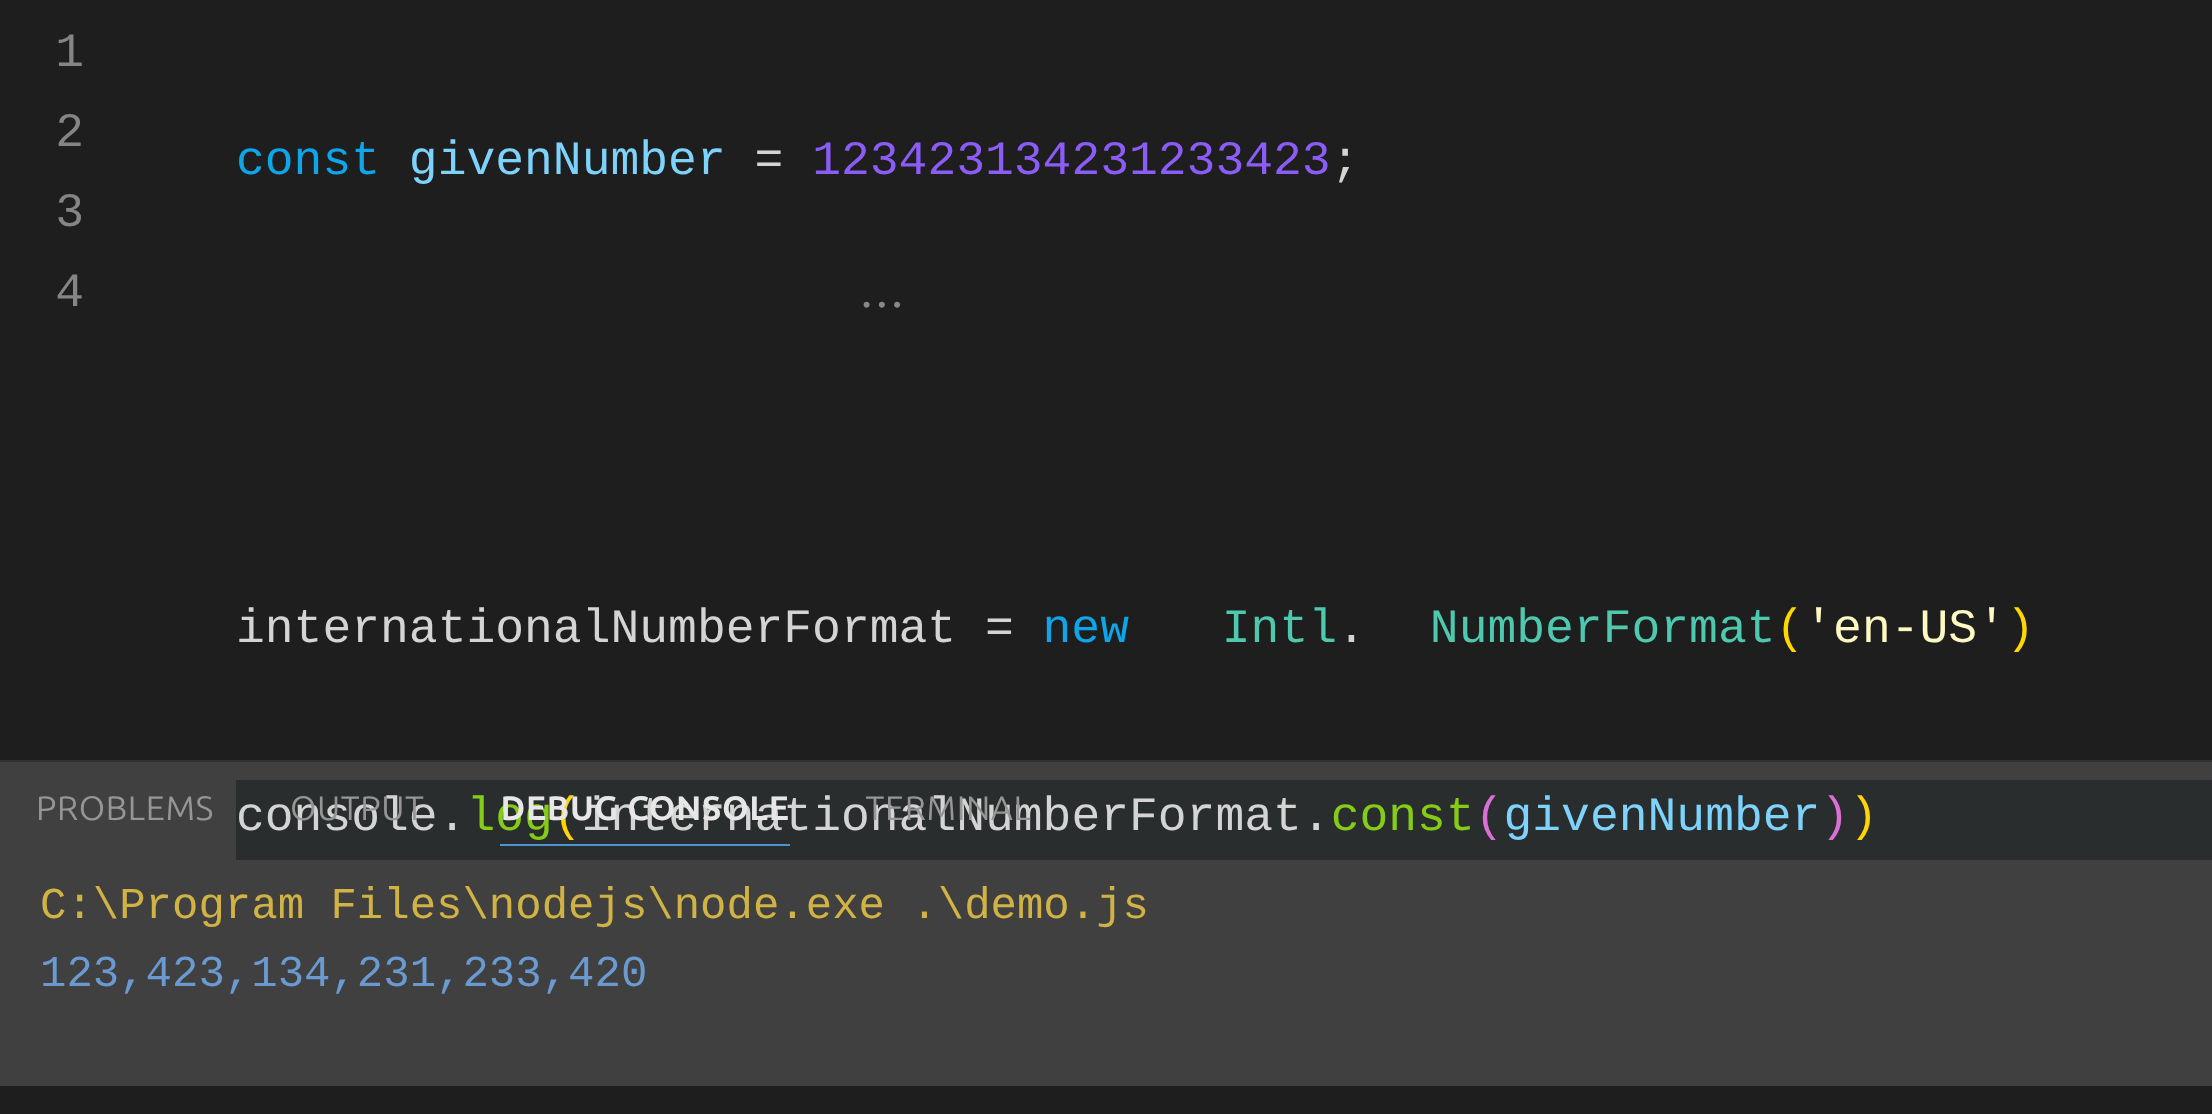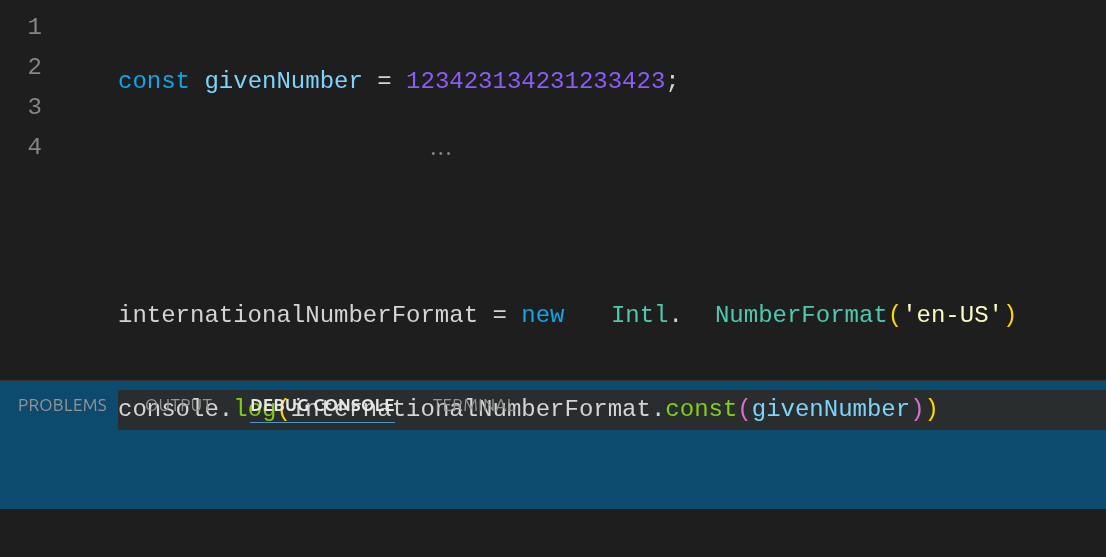--- a/index.html
+++ b/index.html
@@ -47,22 +47,22 @@
   .cls  { color: #4ec9b0; margin-left: 32px; }
   .fn   { color: #84cc16; }
   .str  { color: #fef9c3; }
   .punc { color: #d4d4d4; }
   .op   { color: #d4d4d4; }
   .paren-y { color: #ffd602; }
   .paren-p { color: #da70d6; }
 
   .panel {
     border-top: 1px solid #333;
-    background: #0c4a6e;
-    height: 129px;
+    background: #404040;
+    height: 163px;
   }
   .tabs {
     display: flex;
     gap: 38px;
     padding: 14px 18px 0 18px;
     font-family: -apple-system, "Segoe UI", Ubuntu, sans-serif;
     font-size: 17px;
     color: #969696;
   }
   .tab {
@@ -111,13 +111,17 @@
   </div>
 </div>
 
 <div class="panel">
   <div class="tabs">
     <div class="tab">PROBLEMS</div>
     <div class="tab">OUTPUT</div>
     <div class="tab active">DEBUG CONSOLE</div>
     <div class="tab">TERMINAL</div>
   </div>
+  <div class="console">
+    <div class="cmd">C:\Program Files\nodejs\node.exe .\demo.js</div>
+    <div class="out">123,423,134,231,233,420</div>
+  </div>
 </div>
 
 </body></html>

